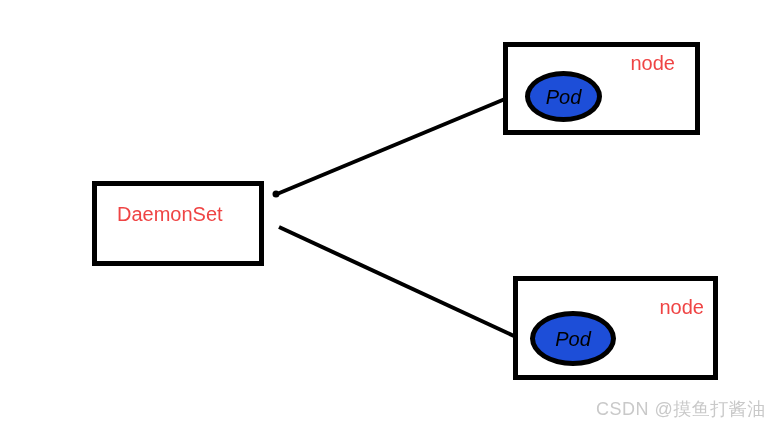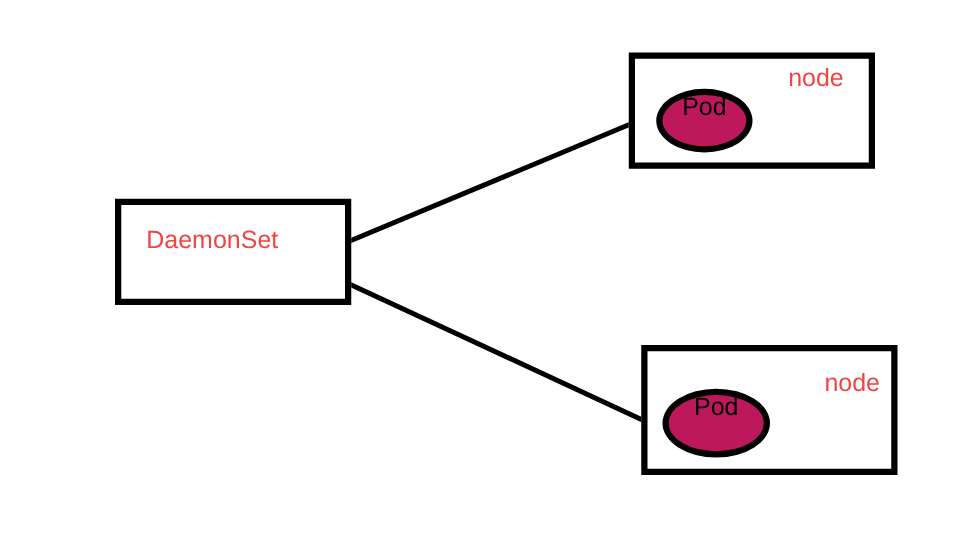--- a/index.html
+++ b/index.html
@@ -31,22 +31,22 @@
   }
   .box .label {
     position: absolute;
     font-size: 20px;
     line-height: 22px;
     color: #ef4444;
     white-space: nowrap;
   }
   .daemonset-box {
     left: 92px;
-    top: 159px;
-    width: 189px;
+    top: 181px;
+    width: 172px;
     height: 85px;
   }
   .daemonset-box .label {
     left: 20px;
     top: 17px;
   }
   .node-box-top {
     left: 503px;
     top: 42px;
     width: 197px;
@@ -64,24 +64,25 @@
   }
   .node-box-bottom .label {
     right: 9px;
     top: 15px;
   }
   .pod-ellipse {
     position: absolute;
     box-sizing: border-box;
     border: 5px solid #000000;
     border-radius: 50%;
-    background: #be185d;
+    background: #1d4ed8;
     display: flex;
-    align-items: flex-start;
+    align-items: center;
     justify-content: center;
+    font-style: italic;
   }
   .pod-ellipse-top {
     left: 525px;
     top: 71px;
     width: 77px;
     height: 51px;
   }
   .pod-ellipse-bottom {
     left: 530px;
     top: 311px;
@@ -128,14 +129,15 @@
     <span class="label">Pod</span>
   </div>
 
   <div class="box node-box-bottom">
     <span class="label">node</span>
   </div>
   <div class="pod-ellipse pod-ellipse-bottom">
     <span class="label">Pod</span>
   </div>
 
+  <div class="watermark">CSDN @摸鱼打酱油</div>
 
 </div>
 
 </body></html>

